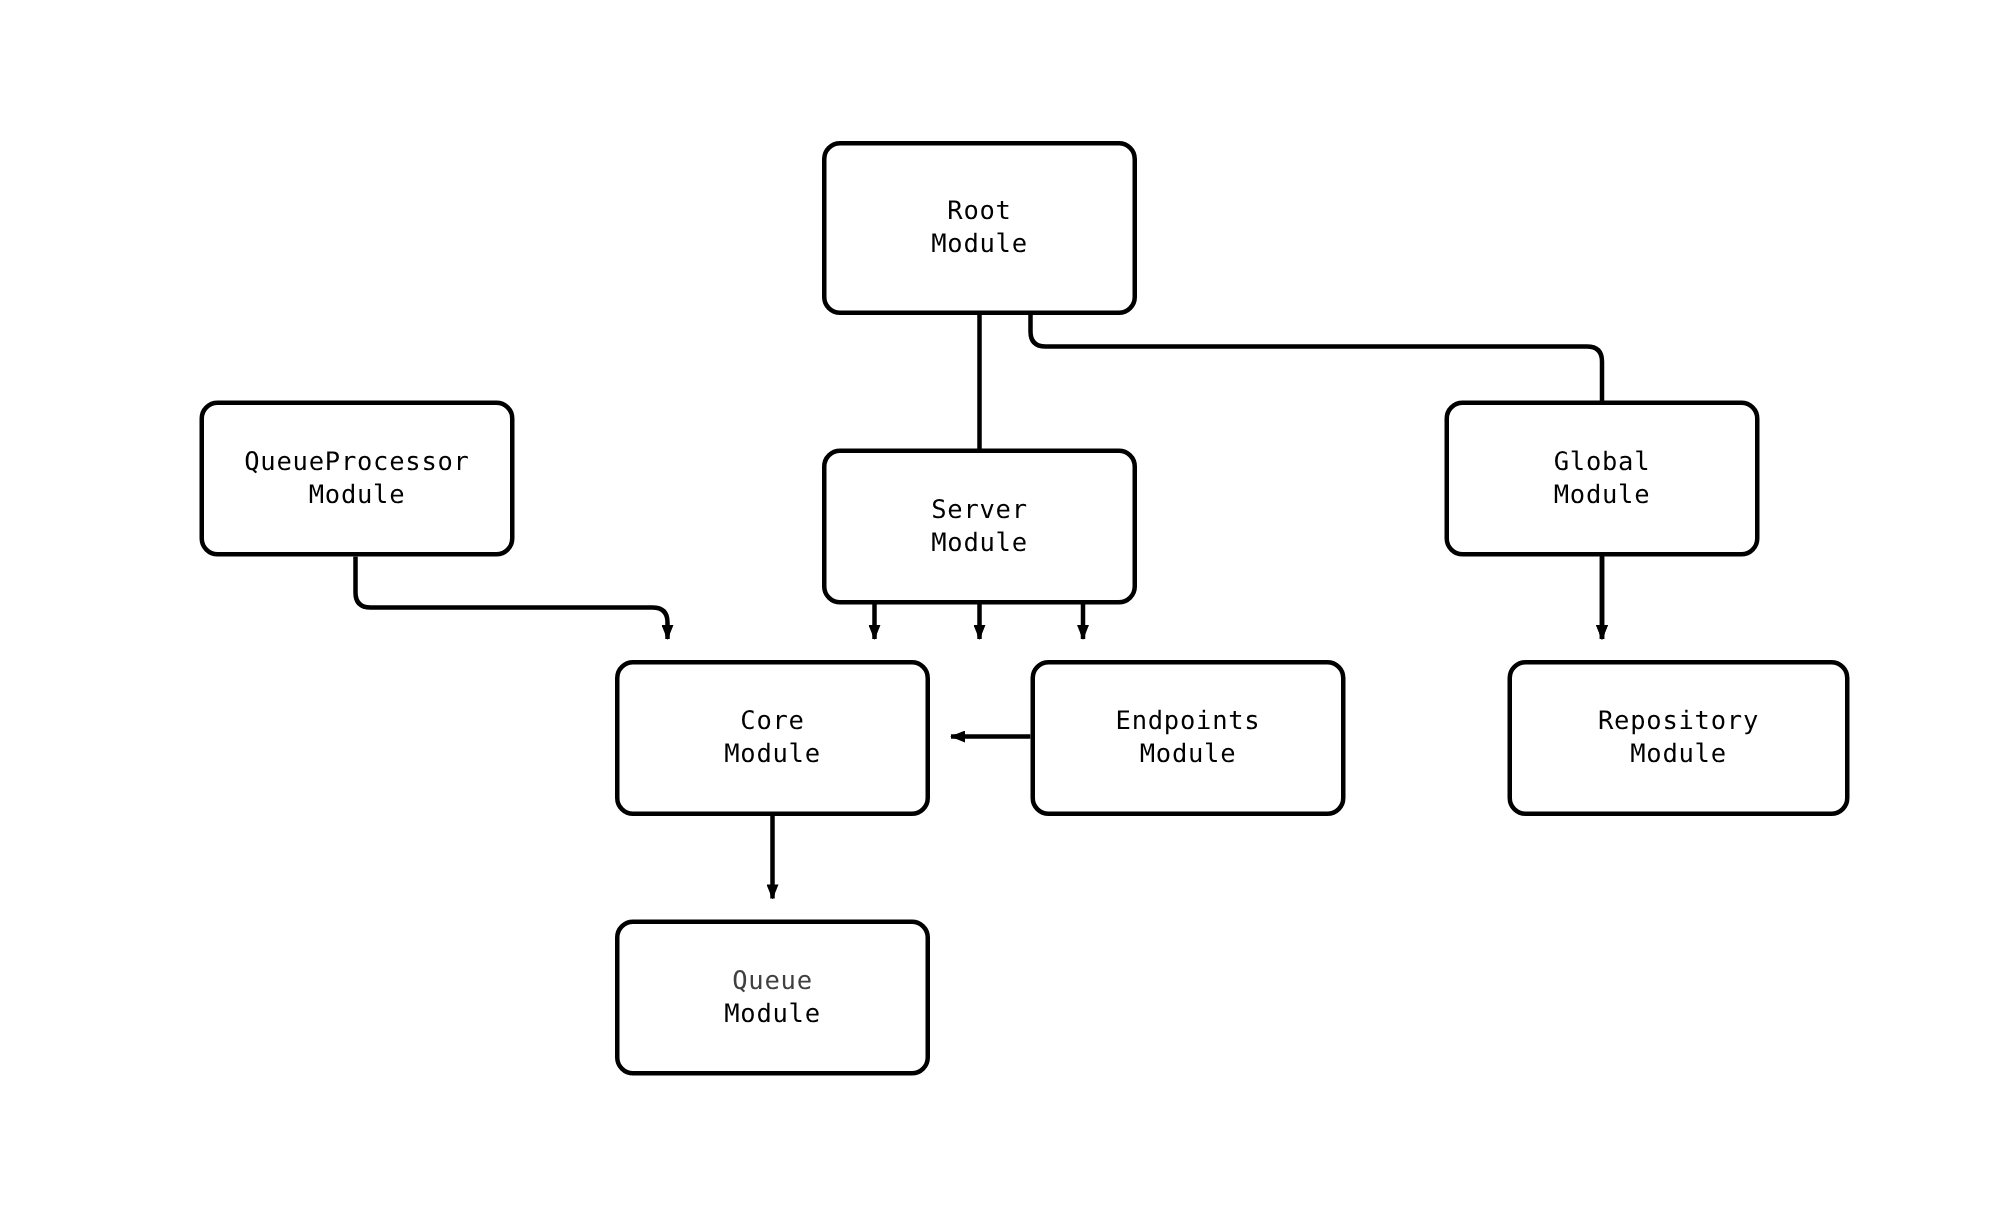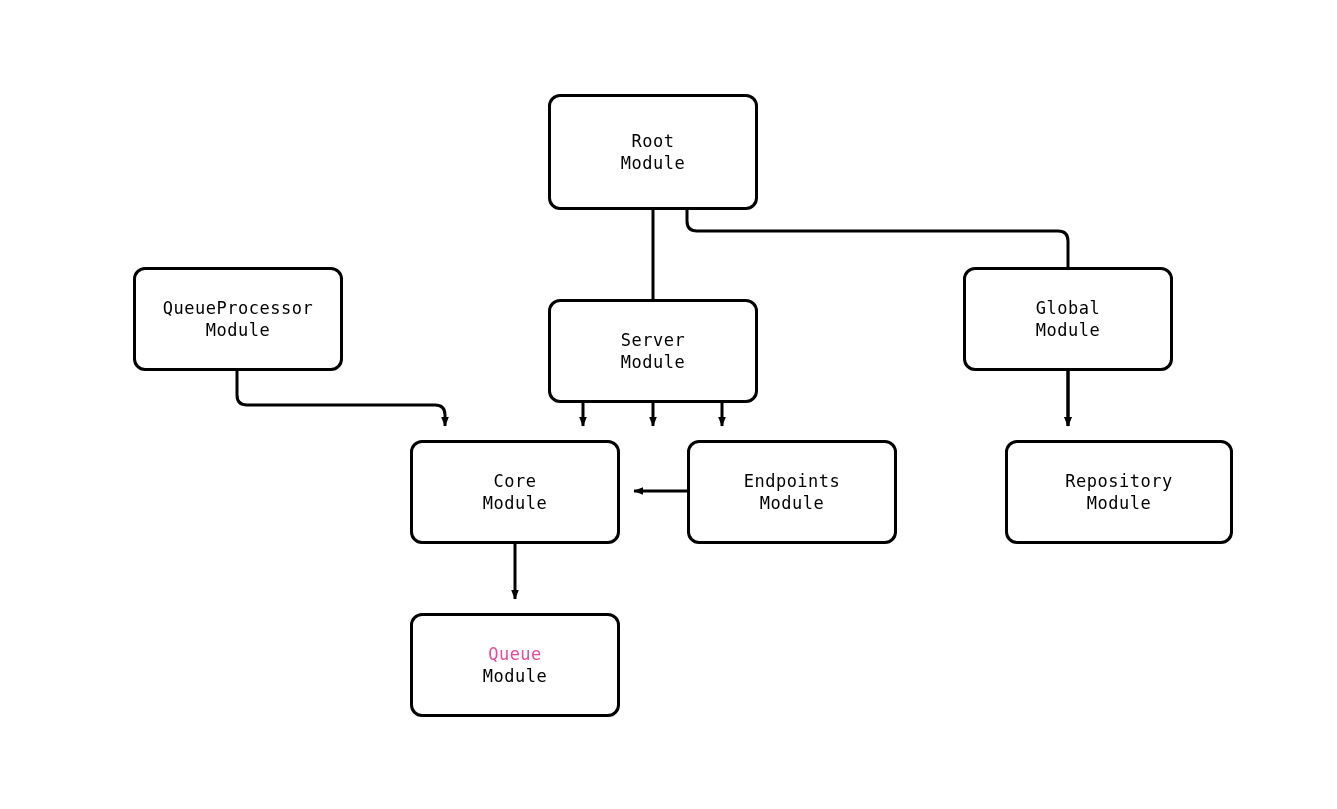--- a/index.html
+++ b/index.html
@@ -93,18 +93,18 @@
       </div>
       <div class="node" style="left: 687px; top: 440px; width: 210px; height: 104px; border-color: rgb(0, 0, 0);">
         <div class="node-line" style="color: rgb(0, 0, 0);">Endpoints</div>
         <div class="node-line" style="color: rgb(0, 0, 0);">Module</div>
       </div>
       <div class="node" style="left: 993px; top: 440px; width: 228px; height: 104px; border-color: rgb(0, 0, 0); margin-left: 12px;">
         <div class="node-line" style="color: rgb(0, 0, 0);">Repository</div>
         <div class="node-line" style="color: rgb(0, 0, 0);">Module</div>
       </div>
       <div class="node" style="left: 410px; top: 613px; width: 210px; height: 104px; border-color: rgb(0, 0, 0);">
-        <div class="node-line" style="color: #ec4899;">Queue</div>
+        <div class="node-line" style="color: #404040;">Queue</div>
         <div class="node-line" style="color: rgb(0, 0, 0);">Module</div>
       </div>
     </div>
 
 </div>
 
 </body></html>

